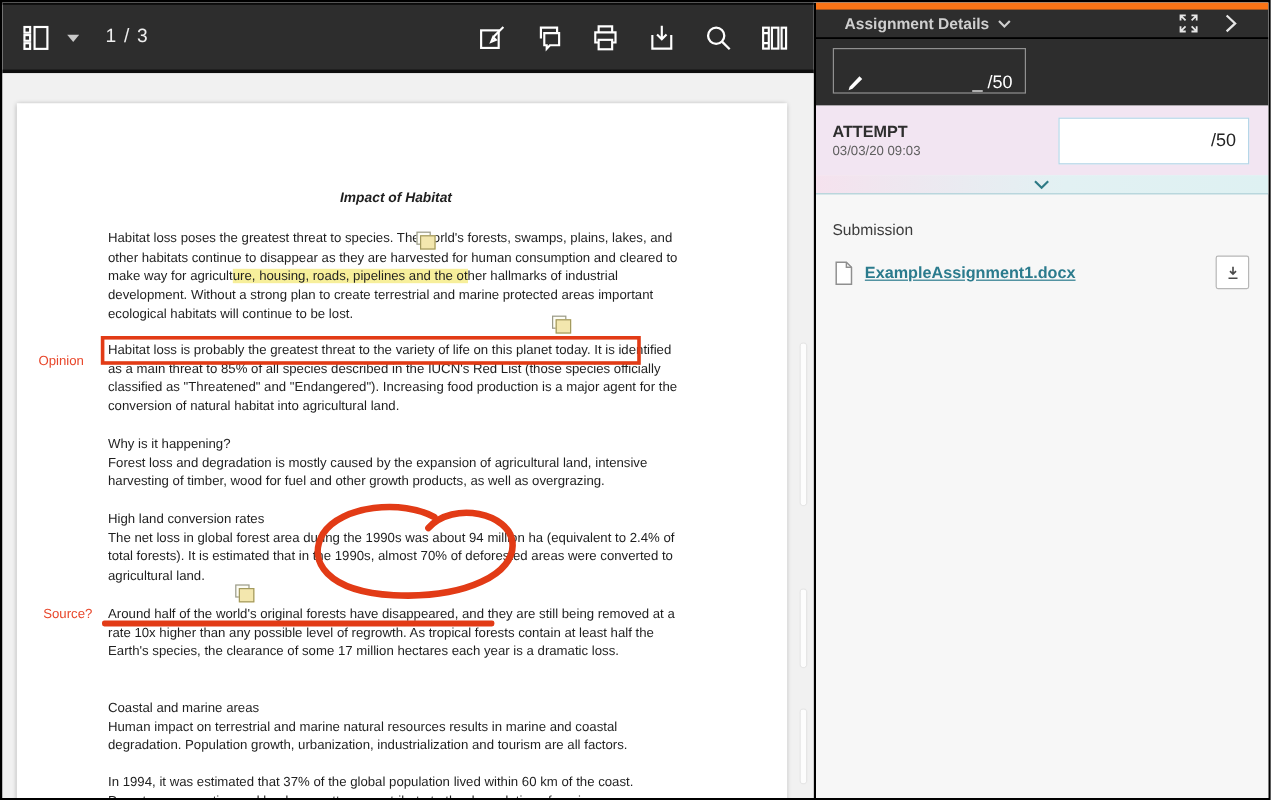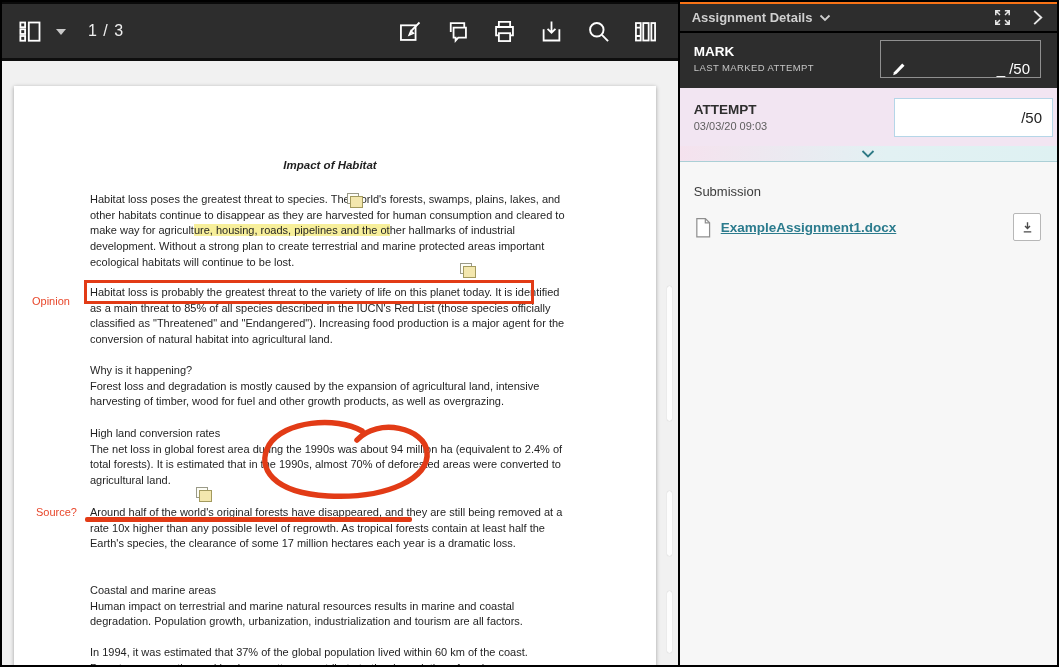--- a/index.html
+++ b/index.html
@@ -40,35 +40,35 @@
                   border:1px solid #a39a5e; background:#f3e7ae; }
   .note1 { left:336px; top:110px; }
   .note2 { left:449px; top:180px; }
   .note3 { left:185px; top:404px; }
 
   .sb-seg { position:absolute; right:6px; width:5px; background:#fdfdfd; border-radius:3px; box-shadow:0 0 1px rgba(0,0,0,.25); }
   .sb1 { top:225px; height:135px; } .sb2 { top:430px; height:65px; } .sb3 { top:530px; height:62px; }
 
   
   .panel { width:380px; border-left:2px solid #000; background:#f7f7f7; display:flex; flex-direction:column; }
-  .p-header { height:31px; background:#2d2d2d; border-top:2px solid #f97316; border-bottom:2px solid #000;
-              display:flex; align-items:center; padding:0 12px; flex-shrink:0; }
+  .p-header { height:31px; background:#2d2d2d; border-top:6px solid #f97316; border-bottom:2px solid #000;
+              display:flex; align-items:center; padding:0 24px; flex-shrink:0; }
   .p-header-title { color:#cfcfcf; font-weight:bold; font-size:13px; cursor:pointer; display:flex; align-items:center; gap:7px; }
   .p-header-icons { margin-left:auto; display:flex; align-items:center; gap:18px; }
   .p-header-icons svg { cursor:pointer; }
 
   .p-mark { background:#2d2d2d; min-height:55px; display:flex; align-items:center; padding:6px 16px 10px 14px; flex-shrink:0; }
   .mark-labels { flex:1; }
   .mark-title { color:#fff; font-weight:bold; font-size:13.5px; }
   .mark-sub { color:#c6c6c6; font-size:9.5px; letter-spacing:.4px; margin-top:3px; }
   .mark-box { width:161px; height:38px; border:1px solid #909090; display:flex; align-items:flex-end; padding:0 10px; cursor:pointer; }
   .mark-score { margin-left:auto; color:#fff; font-size:15px; }
   .mark-placeholder { margin-right:4px; }
 
-  .p-attempt { background:#f2e5f2; min-height:58px; display:flex; align-items:center; padding:8px 4px 8px 14px; flex-shrink:0;gap:12px; }
+  .p-attempt { background:#f2e5f2; min-height:58px; display:flex; align-items:center; padding:8px 16px 8px 14px; flex-shrink:0;gap:12px; }
   .attempt-labels { flex:1; }
   .attempt-title { color:#2e2e2e; font-weight:bold; font-size:13.5px; }
   .attempt-date { color:#5e5e5e; font-size:11px; margin-top:3px; }
   .attempt-input { width:159px; height:39px; background:#fff; border:1px solid #b5d6e8; display:flex; align-items:center;
                    justify-content:flex-end; padding:0 10px; font-size:15px; color:#222; }
 
   .p-strip { height:16px; background:linear-gradient(90deg,#f5e2ee,#e2f1f3 55%,#def1f2);
              border-bottom:1px solid #abcfd6; display:flex; align-items:center; justify-content:center;
              cursor:pointer; flex-shrink:0; }
 
@@ -201,24 +201,20 @@
         <svg width="19" height="19" viewBox="0 0 24 24" fill="none" stroke="#e6e6e6" stroke-width="1.9">
           <path d="M9 3.5 H3.5 V9 M3.5 3.5 l5.3 5.3 M15 3.5 h5.5 V9 M20.5 3.5 L15.2 8.8 M9 20.5 H3.5 V15 M3.5 20.5 L8.8 15.2 M15 20.5 h5.5 V15 M20.5 20.5 L15.2 15.2"></path>
         </svg>
         <svg width="15" height="17" viewBox="0 0 14 18" fill="none" stroke="#e6e6e6" stroke-width="2">
           <path d="M3.5 2 L11 9 L3.5 16"></path>
         </svg>
       </div>
     </div>
 
     <div class="p-mark">
-      <div class="mark-labels">
-        <div class="mark-title">MARK</div>
-        <div class="mark-sub">LAST MARKED ATTEMPT</div>
-      </div>
       <div class="mark-box">
         <svg width="16" height="16" viewBox="0 0 22 22">
           <path d="M3 19.5 l1.1 -4 L15.4 3.4 18.6 6.6 7.4 17.8 z" fill="#fff"></path>
         </svg>
         <div class="mark-score">
           <span class="mark-placeholder">_</span><span>/50</span>
         </div>
       </div>
     </div>
 

